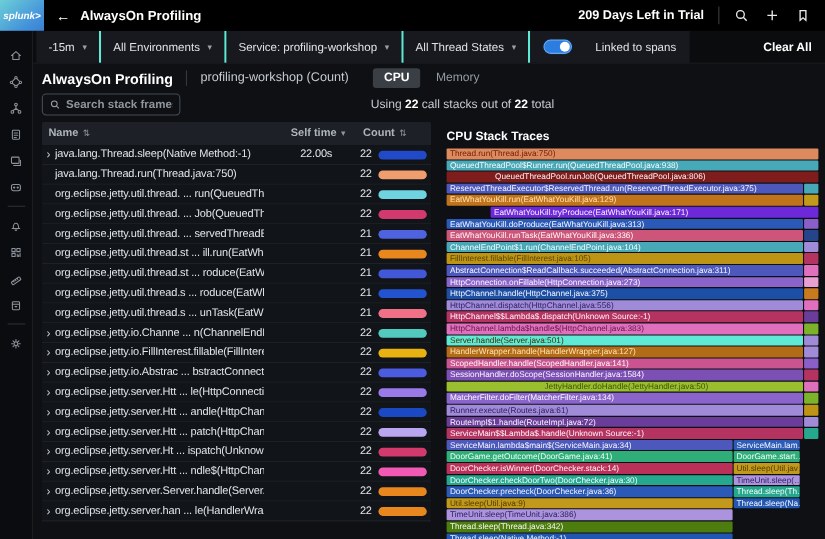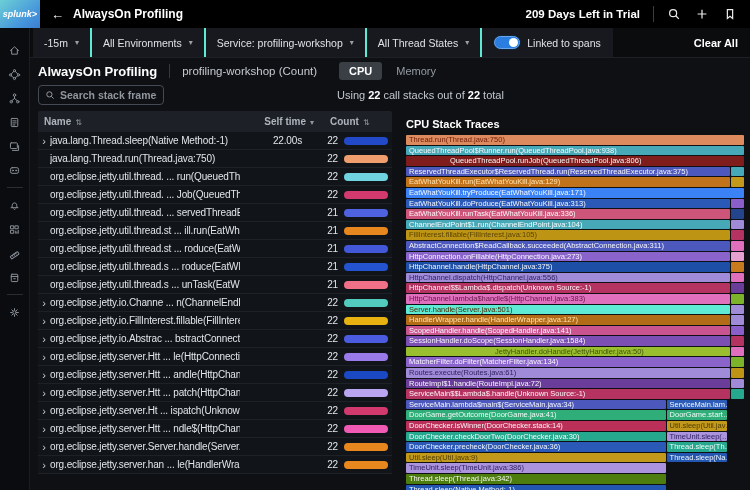--- a/index.html
+++ b/index.html
@@ -14,21 +14,21 @@
   .tb-spacer { flex:1; }
   .trial { color:#fff; font-size:11.5px; font-weight:700; margin-right:13px;margin-left:12px; }
   .tb-div { width:1px; height:16px; background:#3a3d42; margin-right:12px; }
   .tb-icon { width:15px; height:15px; margin-right:13px; display:flex; align-items:center; justify-content:center; color:#e8eaec; font-size:15px; }
   .tb-icon svg { stroke:#e8eaec; fill:none; stroke-width:1.4; width:14px; height:14px; }
 
   
   .filterbar { position:absolute; top:28px; left:30px; right:0; height:30px; background:#0b0c0e; border-bottom:1px solid #1c1f24; display:flex; align-items:stretch; padding-left:3px; }
   .chip { background:#17191e; border-right:2px solid #5eead4; display:flex; align-items:center; gap:7px; padding:0 11px; font-size:10.5px; color:#dfe2e6; white-space:nowrap; cursor:default; }
   .caret { color:#9aa0a8; font-size:8px; }
-  .toggle-wrap { background:#17191e; display:flex; align-items:center; gap:7px; padding:0 12px; }
+  .toggle-wrap { background:#17191e; display:flex; align-items:center; gap:21px; padding:0 12px; }
   .toggle { width:26px; height:13px; border-radius:8px; background:#2b7de0; border:1px solid #6aa6ee; position:relative; box-shadow:0 0 0 1px #123; }
   .knob { position:absolute; right:1px; top:1px; width:9px; height:9px; border-radius:50%; background:#fff; }
   .toggle-label { font-size:10.5px; color:#dfe2e6; }
   .clear-all { margin-left:auto; display:flex; align-items:center; padding-right:12px; font-size:11px; font-weight:700; color:#fff; cursor:default; }
 
   
   .sidebar { position:absolute; top:28px; left:0; bottom:0; width:30px; background:#0b0c0f; border-right:1px solid #1a1d22; display:flex; flex-direction:column; align-items:center; padding-top:14px; gap:8px; z-index:4; }
   .sb-icon { width:16px; height:16px; display:flex; align-items:center; justify-content:center; }
   .sb-icon svg { width:13px; height:13px; stroke:#8b929b; fill:none; stroke-width:1.2; stroke-linecap:round; stroke-linejoin:round; }
   .sb-div { width:16px; height:1px; background:#2a2e34; margin:1px 0; }
@@ -391,21 +391,21 @@
         </div>
         <div class="frow">
           <div class="fseg" style="width: 95.8%; background: rgb(76, 88, 187);">ReservedThreadExecutor$ReservedThread.run(ReservedThreadExecutor.java:375)</div>
           <div class="fseg" style="width: 3.8%; background: rgb(71, 169, 183);"></div>
         </div>
         <div class="frow">
           <div class="fseg" style="width: 95.8%; background: rgb(193, 115, 28); color: rgb(255, 226, 174);">EatWhatYouKill.run(EatWhatYouKill.java:129)</div>
           <div class="fseg" style="width: 3.8%; background: rgb(194, 153, 26);"></div>
         </div>
         <div class="frow">
-          <div class="fseg" style="width: 100%; background: #3b82f6;">EatWhatYouKill.tryProduce(EatWhatYouKill.java:171)</div>
+          <div class="fseg" style="width: 100%; background: #6d28d9; margin-left: 40px;">EatWhatYouKill.tryProduce(EatWhatYouKill.java:171)</div>
         </div>
         <div class="frow">
           <div class="fseg" style="width: 95.8%; background: rgb(43, 89, 184);">EatWhatYouKill.doProduce(EatWhatYouKill.java:313)</div>
           <div class="fseg" style="width: 3.8%; background: rgb(138, 95, 201);"></div>
         </div>
         <div class="frow">
           <div class="fseg" style="width: 95.8%; background: rgb(205, 85, 121);">EatWhatYouKill.runTask(EatWhatYouKill.java:336)</div>
           <div class="fseg" style="width: 3.8%; background: rgb(36, 68, 140);"></div>
         </div>
         <div class="frow">
@@ -458,21 +458,21 @@
         </div>
         <div class="frow">
           <div class="fseg" style="width: 95.8%; background: rgb(154, 191, 46); color: rgb(66, 82, 10); text-align: center;">JettyHandler.doHandle(JettyHandler.java:50)</div>
           <div class="fseg" style="width: 3.8%; background: rgb(224, 112, 189);"></div>
         </div>
         <div class="frow">
           <div class="fseg" style="width: 95.8%; background: rgb(138, 100, 203);">MatcherFilter.doFilter(MatcherFilter.java:134)</div>
           <div class="fseg" style="width: 3.8%; background: rgb(125, 179, 42);"></div>
         </div>
         <div class="frow">
-          <div class="fseg" style="width: 95.8%; background: rgb(160, 139, 216); color: rgb(45, 31, 94);">Routes.execute(Routes.java:61)</div>
+          <div class="fseg" style="width: 95.8%; background: rgb(160, 139, 216); color: rgb(45, 31, 94);">Runner.execute(Routes.java:61)</div>
           <div class="fseg" style="width: 3.8%; background: rgb(189, 148, 20);"></div>
         </div>
         <div class="frow">
           <div class="fseg" style="width: 95.8%; background: rgb(106, 61, 154);">RouteImpl$1.handle(RouteImpl.java:72)</div>
           <div class="fseg" style="width: 3.8%; background: rgb(160, 139, 216);"></div>
         </div>
         <div class="frow">
           <div class="fseg" style="width: 95.8%; background: rgb(181, 51, 97);">ServiceMain$$Lambda$.handle(Unknown Source:-1)</div>
           <div class="fseg" style="width: 3.8%; background: rgb(37, 168, 142);"></div>
         </div>

